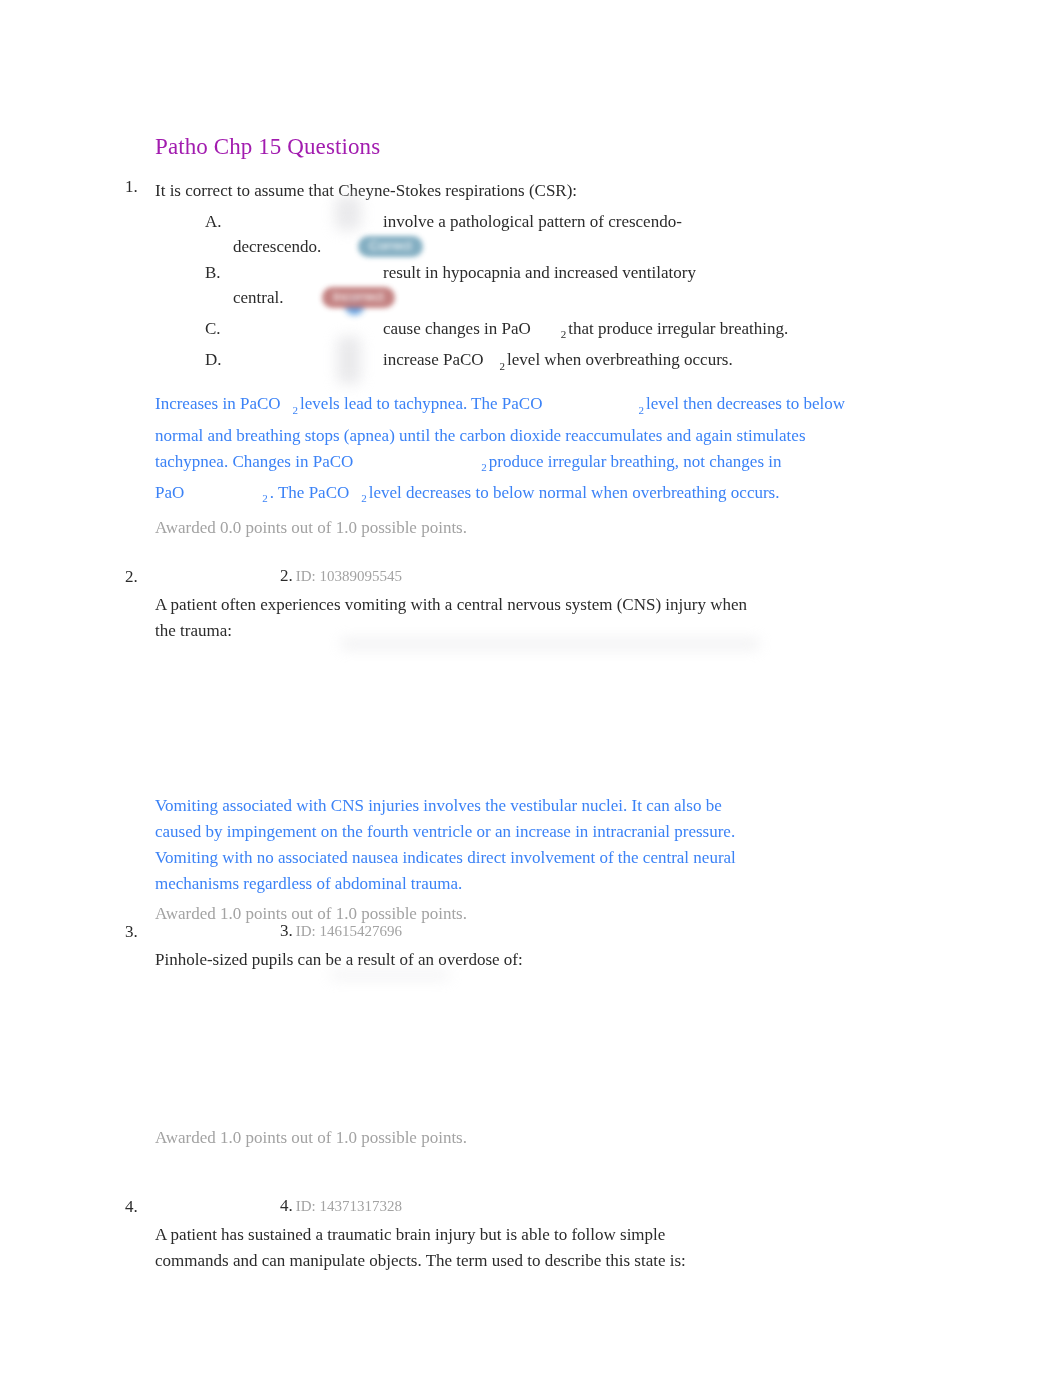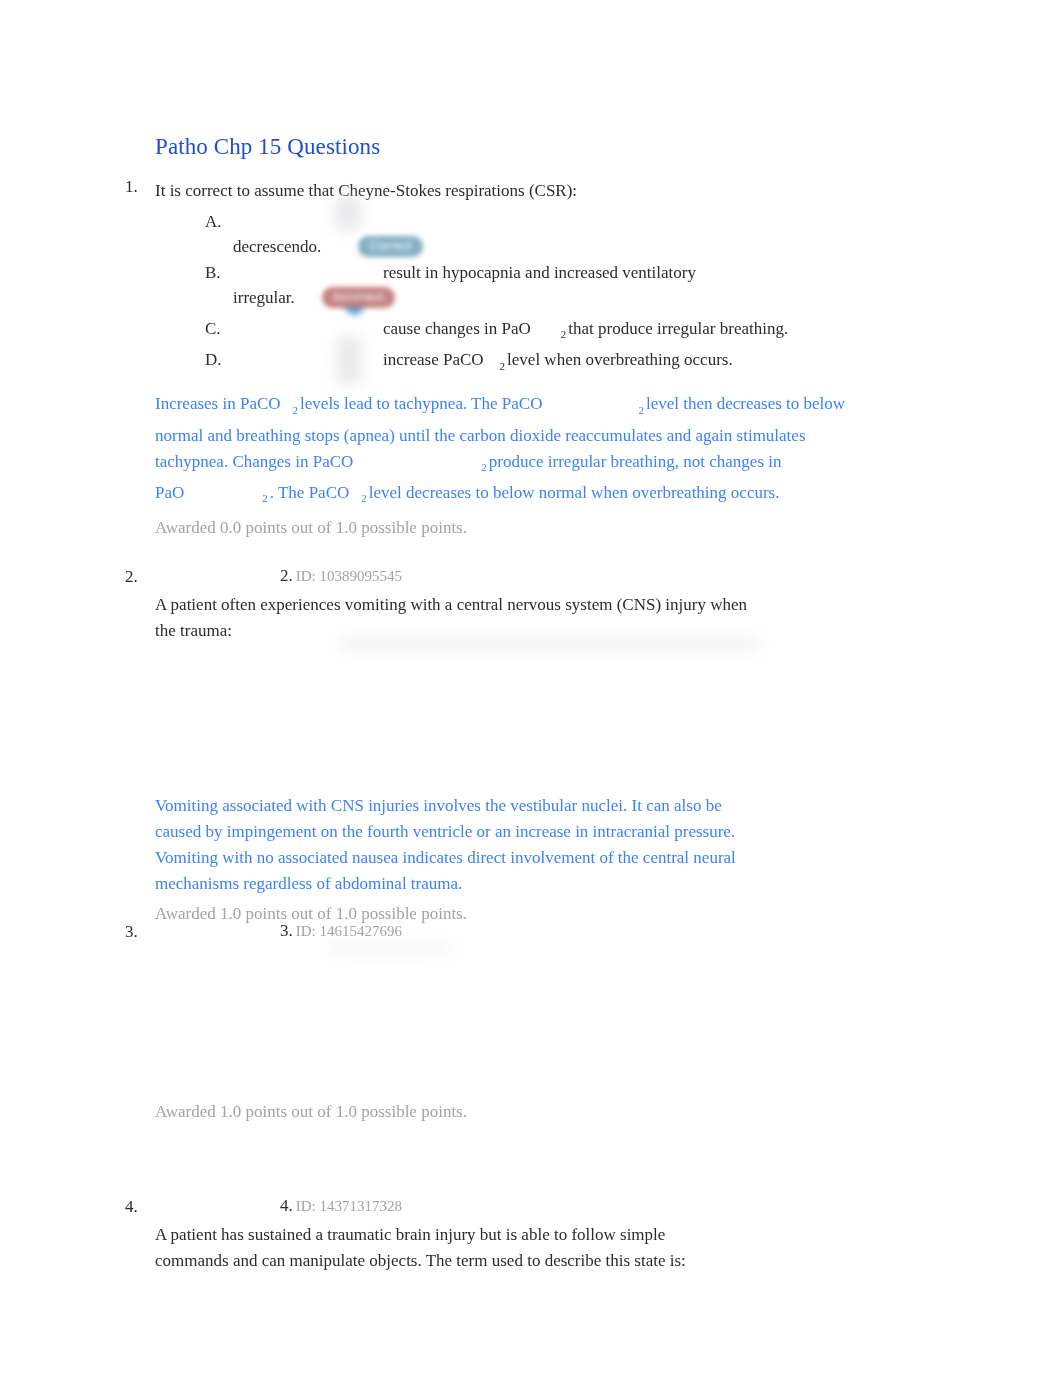--- a/index.html
+++ b/index.html
@@ -23,21 +23,21 @@
     box-sizing: border-box;
     overflow: hidden;
   }
 
   .doc-title {
     position: absolute;
     left: 155px;
     top: 134px;
     font-size: 23px;
     font-weight: normal;
-    color: #1d4ed8;
+    color: #a21caf;
     margin: 0;
     letter-spacing: 0.1px;
   }
 
   .questions {
     position: absolute;
     left: 0;
     top: 178px;
     width: 1062px;
   }
@@ -220,34 +220,35 @@
 
 
       <p class="q-stem">It is correct to assume that Cheyne-Stokes respirations (CSR):</p>
 
       <div class="options">
 
         <div class="smudge" style="left:335px;top:-8px;width:26px;height:34px;"></div>
 
         <div class="option" style="top:5px;">
           <span class="opt-letter">A.</span>
+          <span class="opt-text">involve a pathological pattern of crescendo-</span>
         </div>
         <div class="opt-trailer" style="top:5px;">
           <span>decrescendo.</span>
           <span class="badge badge-correct">Correct</span>
         </div>
 
         <div class="radio-dot" style="top:92px;"></div>
 
         <div class="option" style="top:5px;">
           <span class="opt-letter">B.</span>
           <span class="opt-text">result in hypocapnia and increased ventilatory</span>
         </div>
         <div class="opt-trailer" style="top:5px;">
-          <span>irregular.</span>
+          <span>central.</span>
           <span class="badge badge-incorrect">Incorrect</span>
         </div>
 
         <div class="smudge" style="left:337px;top:132px;width:24px;height:48px;"></div>
 
         <div class="option" style="top:10px;">
           <span class="opt-letter">C.</span>
           <span class="opt-text"><span>cause changes in PaO</span><span class="sub">2</span><span>that produce irregular breathing.</span></span>
         </div>
 
@@ -280,20 +281,21 @@
       <p class="awarded" style="margin-top:4px;">Awarded 1.0 points out of 1.0 possible points.</p>
     </div>
 
     <div class="question" style="height:275px;">
       <span class="outer-marker" style="top:2px;">3.</span>
 
       <div class="q-head" style="padding-left:280px;">
         <span class="inner-marker">3.</span><span class="q-id">ID: 14615427696</span>
       </div>
 
+      <p class="q-stem" style="max-width:600px;">Pinhole-sized pupils can be a result of an overdose of:</p>
 
       <div class="blank-gap" style="height:148px;">
         <div class="smudge" style="left:330px;top:-2px;width:120px;height:8px;opacity:0.35;"></div>
       </div>
 
       <p class="awarded" style="margin-top:4px;">Awarded 1.0 points out of 1.0 possible points.</p>
     </div>
 
     <div class="question" style="height:120px;">
       <span class="outer-marker" style="top:2px;">4.</span>

